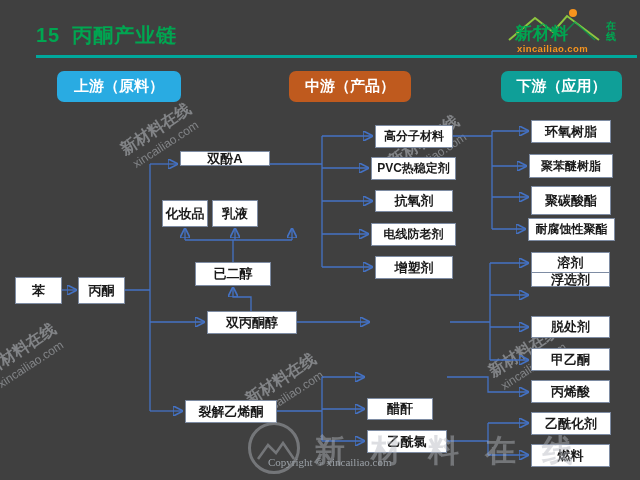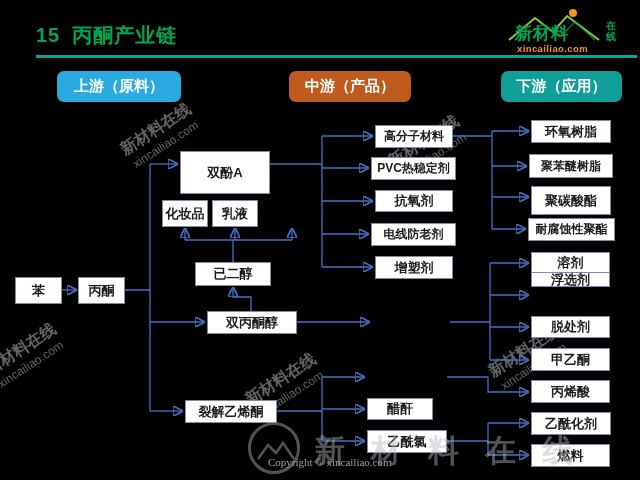--- a/index.html
+++ b/index.html
@@ -1,16 +1,16 @@
 <!DOCTYPE html>
 <html><head>
 <meta charset="utf-8">
 <style>
   html,body{margin:0;padding:0;background:#fff;}
-  #slide{position:relative;width:640px;height:480px;background:#000000;overflow:hidden;
+  #slide{position:relative;width:640px;height:480px;background:#404040;overflow:hidden;
     font-family:"Liberation Sans","DejaVu Sans",sans-serif;}
   
   .title{position:absolute;left:36px;top:22px;font-size:20px;font-weight:bold;color:#00a651;
     letter-spacing:1px;white-space:nowrap;}
   .title .num{margin-right:12px;}
   .divider{position:absolute;left:36px;top:55px;width:601px;height:3px;background:#00a89c;}
   
   .logo{position:absolute;left:505px;top:6px;width:130px;height:50px;}
   .logo svg{position:absolute;left:0;top:0;}
   .logo .lname{position:absolute;left:10px;top:16px;font-size:17px;font-weight:bold;color:#00a651;
@@ -112,21 +112,21 @@
     <path marker-end="url(#arr)" d="M488,423 H528"></path>
     <path marker-end="url(#arr)" d="M488,455 H528"></path>
     <path marker-end="url(#arr)" d="M251,311 V297 H233 V288"></path>
     <path marker-end="url(#arr)" d="M185,240 V229"></path>
     <path marker-end="url(#arr)" d="M235,240 V229"></path>
     <path marker-end="url(#arr)" d="M292,240 V229"></path>
   </svg>
 
   <div class="node" style="left:15px;top:277px;width:47px;height:27px">苯</div>
   <div class="node" style="left:78px;top:277px;width:47px;height:27px">丙酮</div>
-  <div class="node" style="left:180px;top:151px;width:90px;height:43px">双酚A</div>
+  <div class="node" style="left:180px;top:151px;width:90px;height:15px">双酚A</div>
   <div class="node" style="left:162px;top:200px;width:46px;height:27px">化妆品</div>
   <div class="node" style="left:212px;top:200px;width:46px;height:27px">乳液</div>
   <div class="node" style="left:195px;top:262px;width:76px;height:24px">已二醇</div>
   <div class="node" style="left:207px;top:311px;width:90px;height:23px">双丙酮醇</div>
   <div class="node" style="left:185px;top:400px;width:92px;height:23px">裂解乙烯酮</div>
   <div class="node" style="left:375px;top:125px;width:78px;height:23px;font-size:12px">高分子材料</div>
   <div class="node" style="left:371px;top:157px;width:85px;height:23px;font-size:12px">PVC热稳定剂</div>
   <div class="node" style="left:375px;top:190px;width:78px;height:22px">抗氧剂</div>
   <div class="node" style="left:371px;top:223px;width:85px;height:23px;font-size:12px">电线防老剂</div>
   <div class="node" style="left:375px;top:256px;width:78px;height:23px">增塑剂</div>

